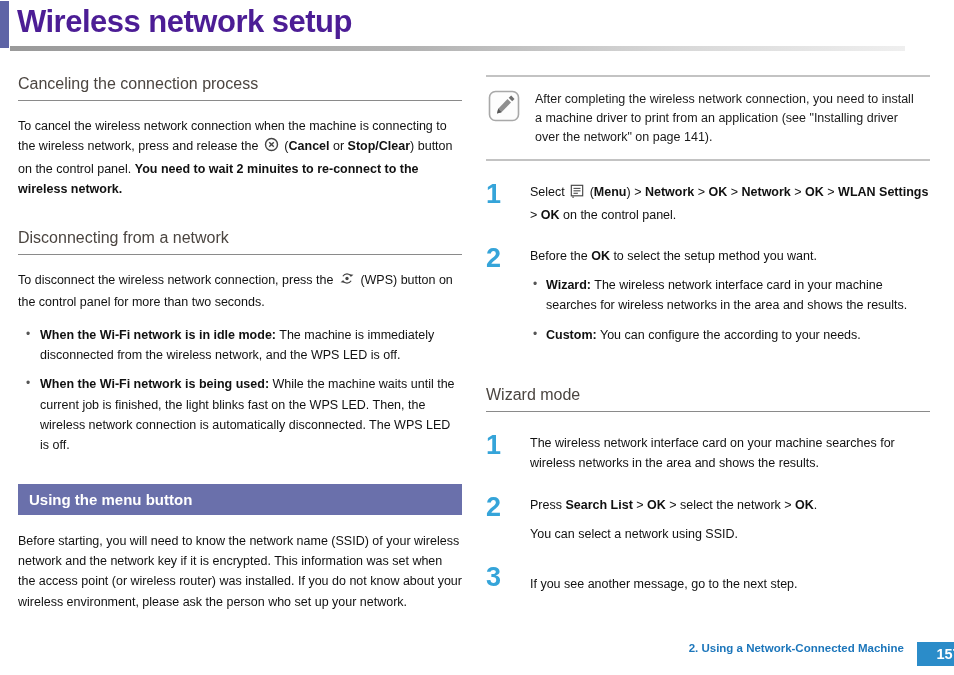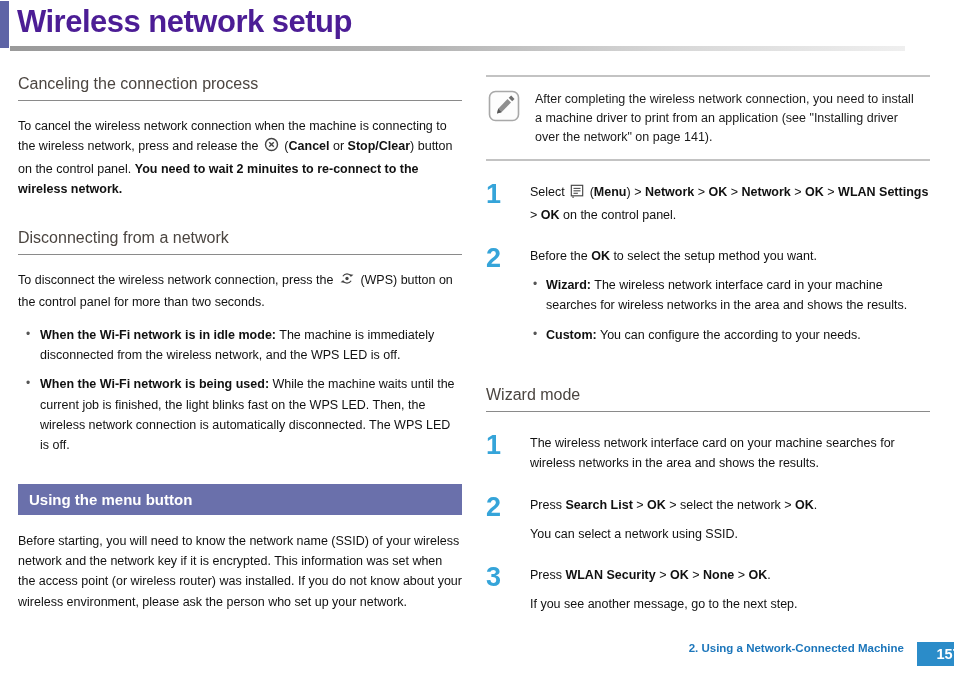--- a/index.html
+++ b/index.html
@@ -167,21 +167,20 @@
       <div class="step-num">2</div>
       <div class="step-body">
         <p class="body-text"><span class="rt"><span>Press </span><b>Search List</b><span> &gt; </span><b>OK</b><span> &gt; select the network &gt; </span><b>OK</b><span>.</span></span></p>
         <p class="body-text sub-line">You can select a network using SSID.</p>
       </div>
     </div>
 
     <div class="step">
       <div class="step-num">3</div>
       <div class="step-body">
-        <p class="body-text"><span class="rt"><span>Press </span><b>WLAN Security</b><span> &gt; </span><b>OK</b><span> &gt; </span><b>None</b><span> &gt; </span><b>OK</b><span>.</span></span></p>
         <p class="body-text sub-line">If you see another message, go to the next step.</p>
       </div>
     </div>
 
   </div>
 </div>
 
 <div class="footer">
   <span class="footer-chapter">2.  Using a Network-Connected Machine</span>
   <span class="page-box">157</span>

